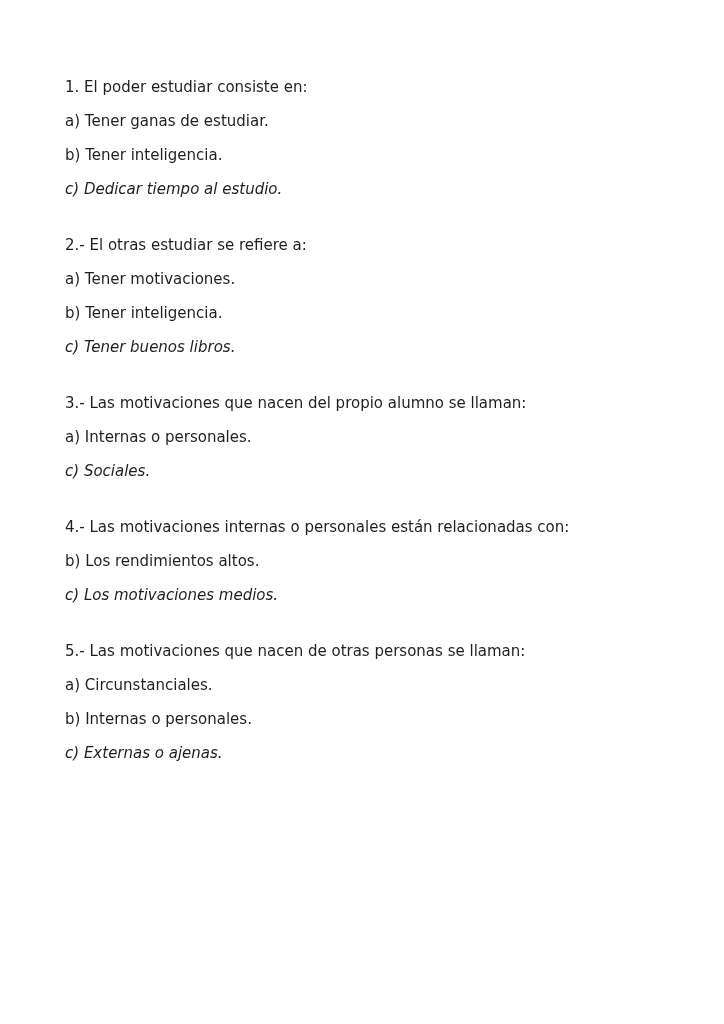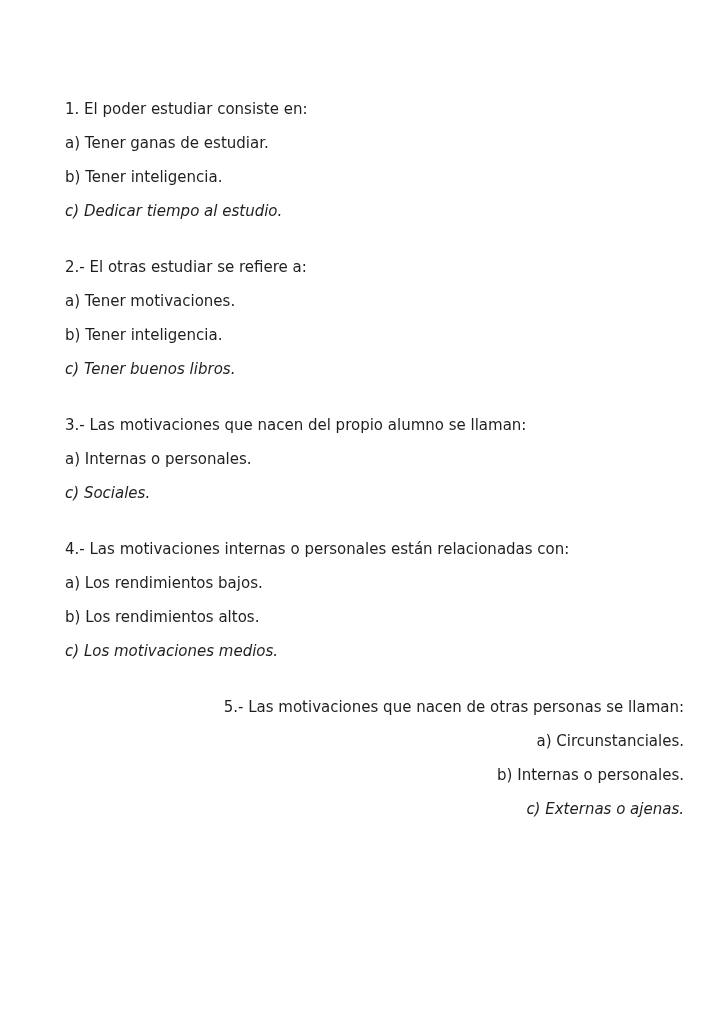--- a/index.html
+++ b/index.html
@@ -10,29 +10,28 @@
   body {
     width: 724px;
     min-height: 1024px;
     font-family: "DejaVu Sans", "Liberation Sans", sans-serif;
     color: #1f1f1f;
   }
   .page {
     box-sizing: border-box;
     width: 724px;
     min-height: 1024px;
-    padding: 100px 40px 40px 65px;
+    padding: 78px 40px 40px 65px;
     background: #ffffff;
   }
   .question {
     margin: 0 0 37px 0;
   }
   .question:last-child {
     margin-bottom: 12px;
-    text-align: right;
   }
   .line {
     margin: 0 0 15px 0;
     font-size: 15px;
     line-height: 19px;
     white-space: nowrap;
   }
   .line:last-child {
     margin-bottom: 0;
     font-style: italic;
@@ -58,21 +57,20 @@
   </div>
 
   <div class="question">
     <p class="line"><span>3.-</span> <span>Las motivaciones que nacen del propio alumno se llaman:</span></p>
     <p class="line"><span>a)</span> <span>Internas o personales.</span></p>
     <p class="line"><span>c)</span> <span>Sociales.</span></p>
   </div>
 
   <div class="question">
     <p class="line"><span>4.-</span> <span>Las motivaciones internas o personales están relacionadas con:</span></p>
-    <p class="line"><span>a)</span> <span>Los rendimientos bajos.</span></p>
     <p class="line"><span>b)</span> <span>Los rendimientos altos.</span></p>
     <p class="line"><span>c)</span> <span>Los motivaciones medios.</span></p>
   </div>
 
   <div class="question">
     <p class="line"><span>5.-</span> <span>Las motivaciones que nacen de otras personas se llaman:</span></p>
     <p class="line"><span>a)</span> <span>Circunstanciales.</span></p>
     <p class="line"><span>b)</span> <span>Internas o personales.</span></p>
     <p class="line"><span>c)</span> <span>Externas o ajenas.</span></p>
   </div>

